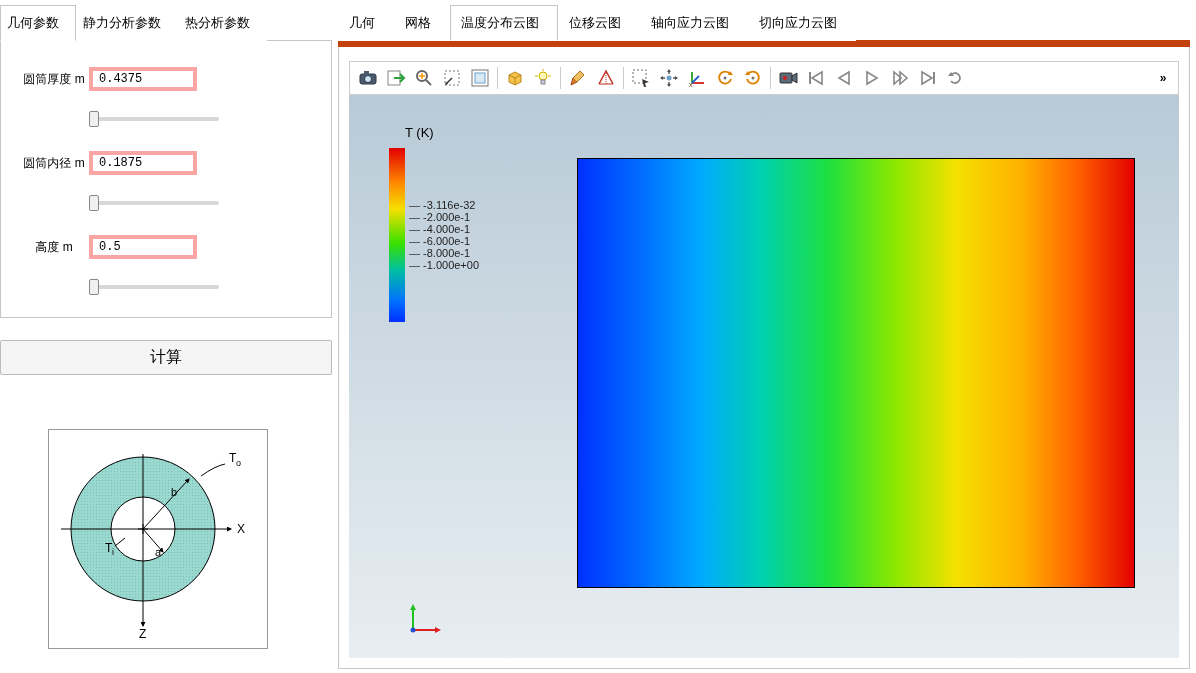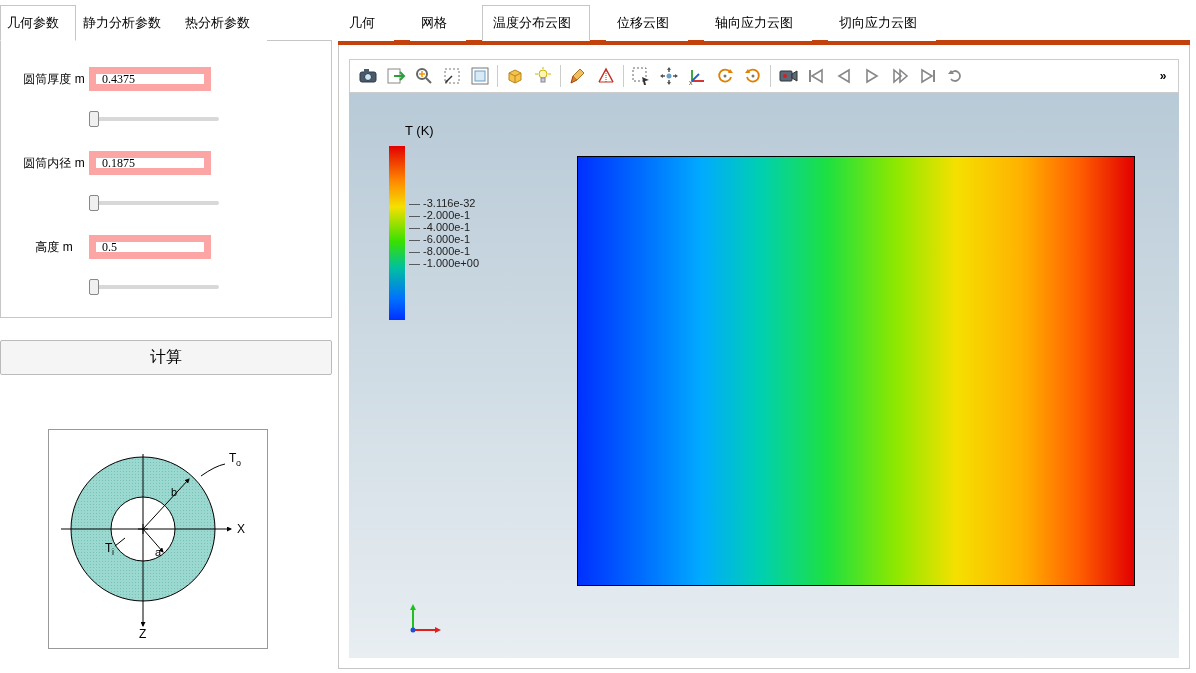--- a/index.html
+++ b/index.html
@@ -58,26 +58,26 @@
       font-size: 12px;
     }
 
     .param-label {
       width: 70px;
       text-align: center;
       flex-shrink: 0;
     }
 
     .param-input {
-      width: 122px;
+      width: 108px;
       height: 24px;
-      border: 7px solid #fca5a5;
+      border: 4px solid #fca5a5;
       padding: 0 6px;
       font-size: 12px;
-      font-family: Liberation Serif, serif;
+      font-family: Liberation Mono, monospace;
     }
 
     .slider-row {
       margin-left: 70px;
       margin-bottom: 26px;
       width: 130px;
     }
 
     .slider-row:last-child {
       margin-bottom: 0;
@@ -138,23 +138,22 @@
     .right-panel {
       flex: 1;
       padding: 4px 6px;
       display: flex;
       flex-direction: column;
       min-width: 0;
     }
 
     .right-tabs {
       display: flex;
-      border-bottom: 5px solid #c2410c;
+      border-bottom: 7px solid #c2410c;
       font-size: 13px;
-      gap: 16px;
     }
 
     .right-tab {
       padding: 8px 18px 8px 10px;
       cursor: pointer;
       background: #fff;
       border: 1px solid transparent;
       position: relative;
       top: 1px;
       white-space: nowrap;

